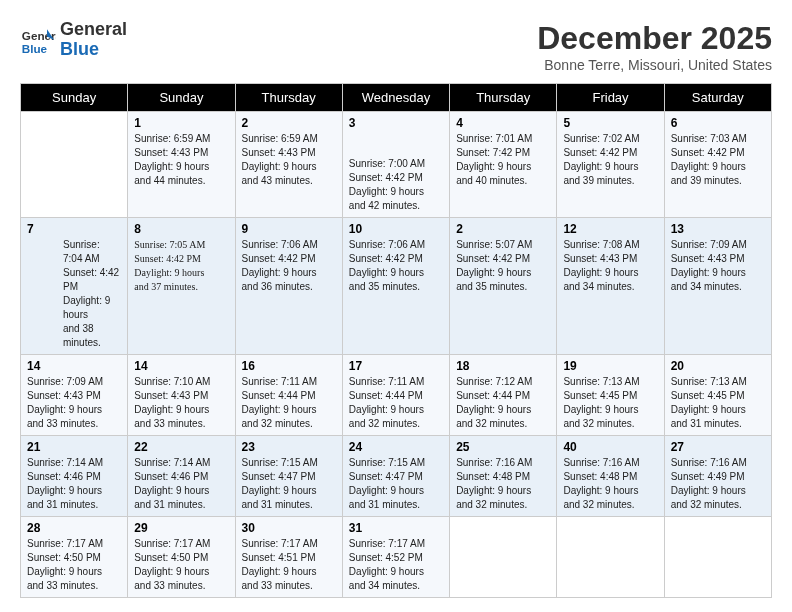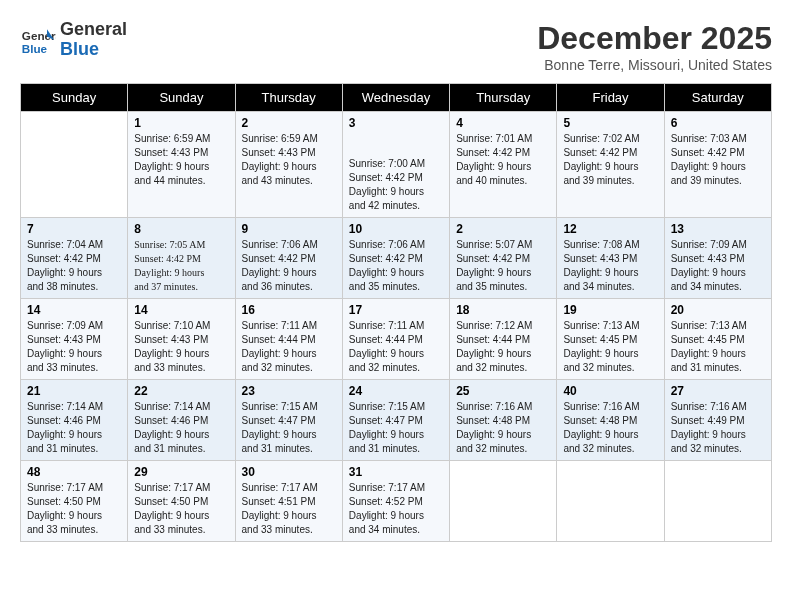--- a/index.html
+++ b/index.html
@@ -143,21 +143,21 @@
         <td>
           <span class="day-number">3</span>
           <div class="day-info" style="white-space: pre-line; margin-top: 27px;">Sunrise: 7:00 AM
 Sunset: 4:42 PM
 Daylight: 9 hours
 and 42 minutes.</div>
         </td>
         <td>
           <span class="day-number">4</span>
           <div class="day-info" style="white-space: pre-line;">Sunrise: 7:01 AM
-Sunset: 4:42 PM
+Sunset: 7:42 PM
 Daylight: 9 hours
 and 40 minutes.</div>
         </td>
         <td>
           <span class="day-number">5</span>
           <div class="day-info" style="white-space: pre-line;">Sunrise: 7:02 AM
 Sunset: 4:42 PM
 Daylight: 9 hours
 and 39 minutes.</div>
         </td>
@@ -165,21 +165,21 @@
           <span class="day-number">6</span>
           <div class="day-info" style="white-space: pre-line;">Sunrise: 7:03 AM
 Sunset: 4:42 PM
 Daylight: 9 hours
 and 39 minutes.</div>
         </td>
       </tr>
       <tr>
         <td>
           <span class="day-number">7</span>
-          <div class="day-info" style="white-space: pre-line;">Sunrise: 7:04 AM
+          <div class="day-info" style="white-space: pre-line; margin-left: 36px;">Sunrise: 7:04 AM
 Sunset: 4:42 PM
 Daylight: 9 hours
 and 38 minutes.</div>
         </td>
         <td>
           <span class="day-number">8</span>
           <div class="day-info" style="white-space: pre-line; font-family: Liberation Serif, serif;">Sunrise: 7:05 AM
 Sunset: 4:42 PM
 Daylight: 9 hours
 and 37 minutes.</div>
@@ -317,21 +317,21 @@
         <td>
           <span class="day-number">27</span>
           <div class="day-info" style="white-space: pre-line;">Sunrise: 7:16 AM
 Sunset: 4:49 PM
 Daylight: 9 hours
 and 32 minutes.</div>
         </td>
       </tr>
       <tr>
         <td>
-          <span class="day-number">48</span>
+          <span class="day-number">28</span>
           <div class="day-info" style="white-space: pre-line;">Sunrise: 7:17 AM
 Sunset: 4:50 PM
 Daylight: 9 hours
 and 33 minutes.</div>
         </td>
         <td>
           <span class="day-number">29</span>
           <div class="day-info" style="white-space: pre-line;">Sunrise: 7:17 AM
 Sunset: 4:50 PM
 Daylight: 9 hours

